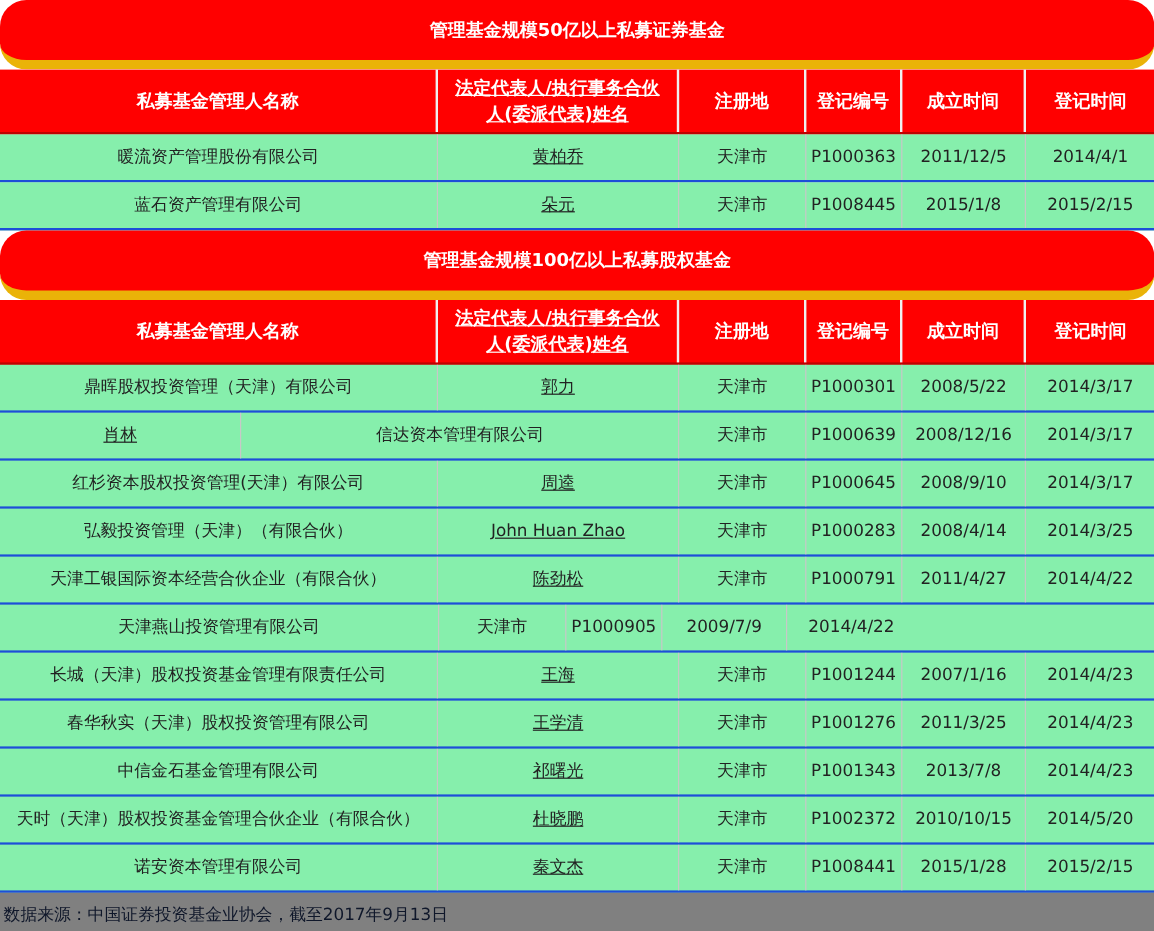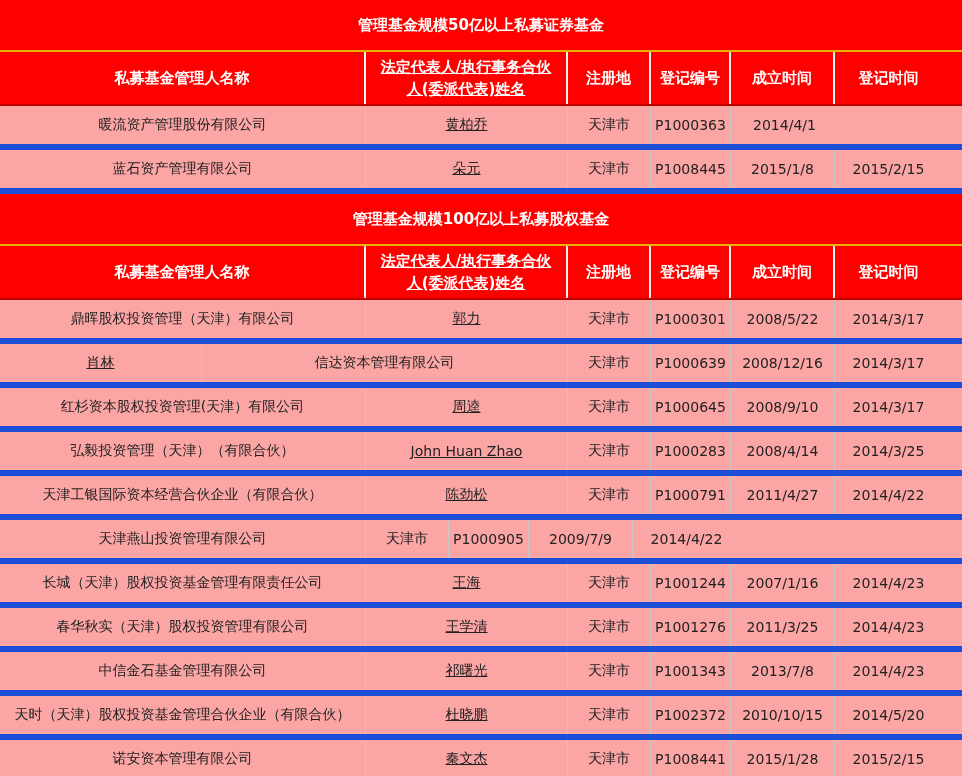--- a/index.html
+++ b/index.html
@@ -1,25 +1,25 @@
 <!DOCTYPE html>
 <html><head>
 <meta charset="utf-8">
 <style>
   html, body { margin:0; padding:0; background:#ffffff; }
   body { width:962px; height:776px; overflow:hidden; font-family:"DejaVu Sans","Liberation Sans",sans-serif; position:relative; }
   .sheet { position:absolute; left:0; top:0; width:962px; }
-  .title-row { height:50px; background:#ff0000; color:#ffffff; font-weight:bold; font-size:15px; display:flex; align-items:center; justify-content:center; border-bottom:2px solid #eab308; box-sizing:content-box; }
+  .title-row { height:50px; background:#ff0000; color:#ffffff; font-weight:bold; font-size:15px; display:flex; align-items:center; justify-content:center; border-bottom:8px solid #eab308; box-sizing:content-box;border-radius:22px; }
   .hdr-row { display:flex; height:52px; background:#ff0000; border-bottom:2px solid #c00000; }
   .hdr-row .cell { color:#ffffff; font-weight:bold; font-size:15px; display:flex; align-items:center; justify-content:center; text-align:center; line-height:22px; border-right:2px solid #f0f0f0; box-sizing:border-box; }
   .hdr-row .cell:last-child { border-right:none; }
-  .data-row { display:flex; height:38px; border-bottom:6px solid #1d4ed8; background:#fca5a5; }
+  .data-row { display:flex; height:38px; border-bottom:2px solid #1d4ed8; background:#86efac; }
   .data-row .cell { color:#222222; font-size:14px; display:flex; align-items:center; justify-content:center; white-space:nowrap; border-right:1px solid #c8c8c8; box-sizing:border-box; }
   .data-row .cell:last-child { border-right:none; }
-  .c0 { width:366px; } .c1 { width:202px;text-decoration:underline; } .c2 { width:83px; } .c3 { width:80px; } .c4 { width:104px; } .c5 { width:107px; }
+  .c0 { width:366px; } .c1 { width:202px;text-decoration:underline; } .c2 { width:106px; } .c3 { width:80px; } .c4 { width:104px; } .c5 { width:107px; }
   .footer-row { height:38px; background:#808080; color:#0f172a; font-size:14px; display:flex; align-items:center; padding-left:3px; }
   .tail-row { display:flex; height:10px; }
   .tail-row .cell { border-right:1px solid #c8c8c8; box-sizing:border-box; }
   .tail-row .cell:last-child { border-right:none; }
 </style>
 </head>
 <body>
 
 <div class="sheet">
 
@@ -34,20 +34,21 @@
     <div class="cell c3">登记编号</div>
     <div class="cell c4">成立时间</div>
     <div class="cell c5">登记时间</div>
   </div>
 
   <div class="data-row">
     <div class="cell c0">暖流资产管理股份有限公司</div>
     <div class="cell c1">黄柏乔</div>
     <div class="cell c2">天津市</div>
     <div class="cell c3">P1000363</div>
+    <div class="cell c4">2011/12/5</div>
     <div class="cell c5">2014/4/1</div>
   </div>
   <div class="data-row">
     <div class="cell c0">蓝石资产管理有限公司</div>
     <div class="cell c1">朵元</div>
     <div class="cell c2">天津市</div>
     <div class="cell c3">P1008445</div>
     <div class="cell c4">2015/1/8</div>
     <div class="cell c5">2015/2/15</div>
   </div>

